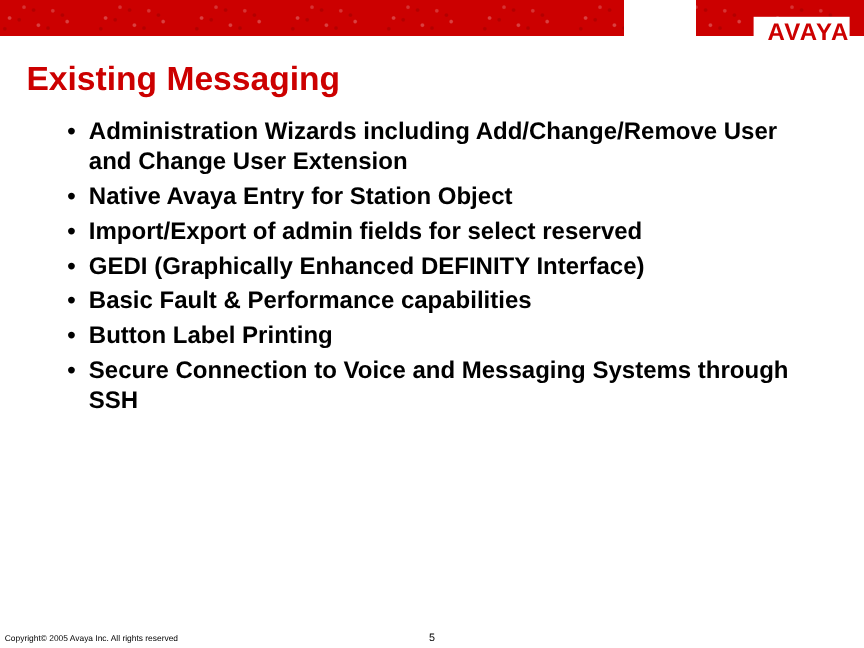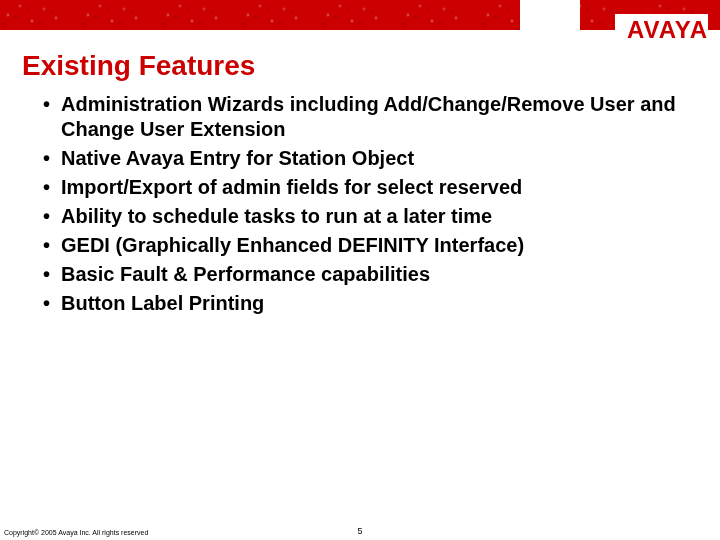--- a/index.html
+++ b/index.html
@@ -34,21 +34,21 @@
       radial-gradient(circle at 65% 42%, rgba(0,0,0,0.12) 1px, transparent 2px);
     background-size: 80px 30px;
     background-repeat: repeat-x;
   }
   .brand {
     position: absolute;
     top: 14px;
     right: 12px;
     font-family: Arial, sans-serif;
     font-weight: 900;
-    font-size: 24px;
+    font-size: 20px;
     color: #cc0000;
     letter-spacing: 1px;
     background: #fff;
     padding: 2px 0 2px 12px;
   }
   .accent {
     position: absolute;
     right: 0;
     top: 30px;
     width: 140px;
@@ -71,21 +71,21 @@
     right: 22px;
   }
   h1.title {
     color: #cc0000;
     font-size: 28px;
     font-weight: bold;
     margin: 0 0 10px 0;
   }
   ul.bullets {
     list-style: none;
-    margin: 3px;
+    margin: 16px;
     padding: 0 8px 0 18px;
   }
   ul.bullets > li {
     position: relative;
     padding-left: 18px;
     font-size: 20px;
     font-weight: bold;
     color: #000;
     line-height: 1.25;
     margin-bottom: 4px;
@@ -117,26 +117,26 @@
 </head>
 <body>
 
 <div class="topbar">
   <div class="topbar-texture"></div>
 </div>
 <div class="accent"></div>
 <div class="brand">AVAYA</div>
 
 <div class="slide">
-  <h1 class="title">Existing Features</h1>
+  <h1 class="title">Existing Messaging</h1>
   <ul class="bullets">
     <li>Administration Wizards including Add/Change/Remove User and Change User Extension</li>
     <li>Native Avaya Entry for Station Object</li>
     <li>Import/Export of admin fields for select reserved</li>
-    <li>Ability to schedule tasks to run at a later time</li>
     <li>GEDI (Graphically Enhanced DEFINITY Interface)</li>
     <li>Basic Fault &amp; Performance capabilities</li>
     <li>Button Label Printing</li>
+    <li>Secure Connection to Voice and Messaging Systems through SSH</li>
   </ul>
 </div>
 
 <div class="footer">Copyright© 2005 Avaya Inc. All rights reserved</div>
 <div class="pagenum">5</div>
 
 </body></html>

